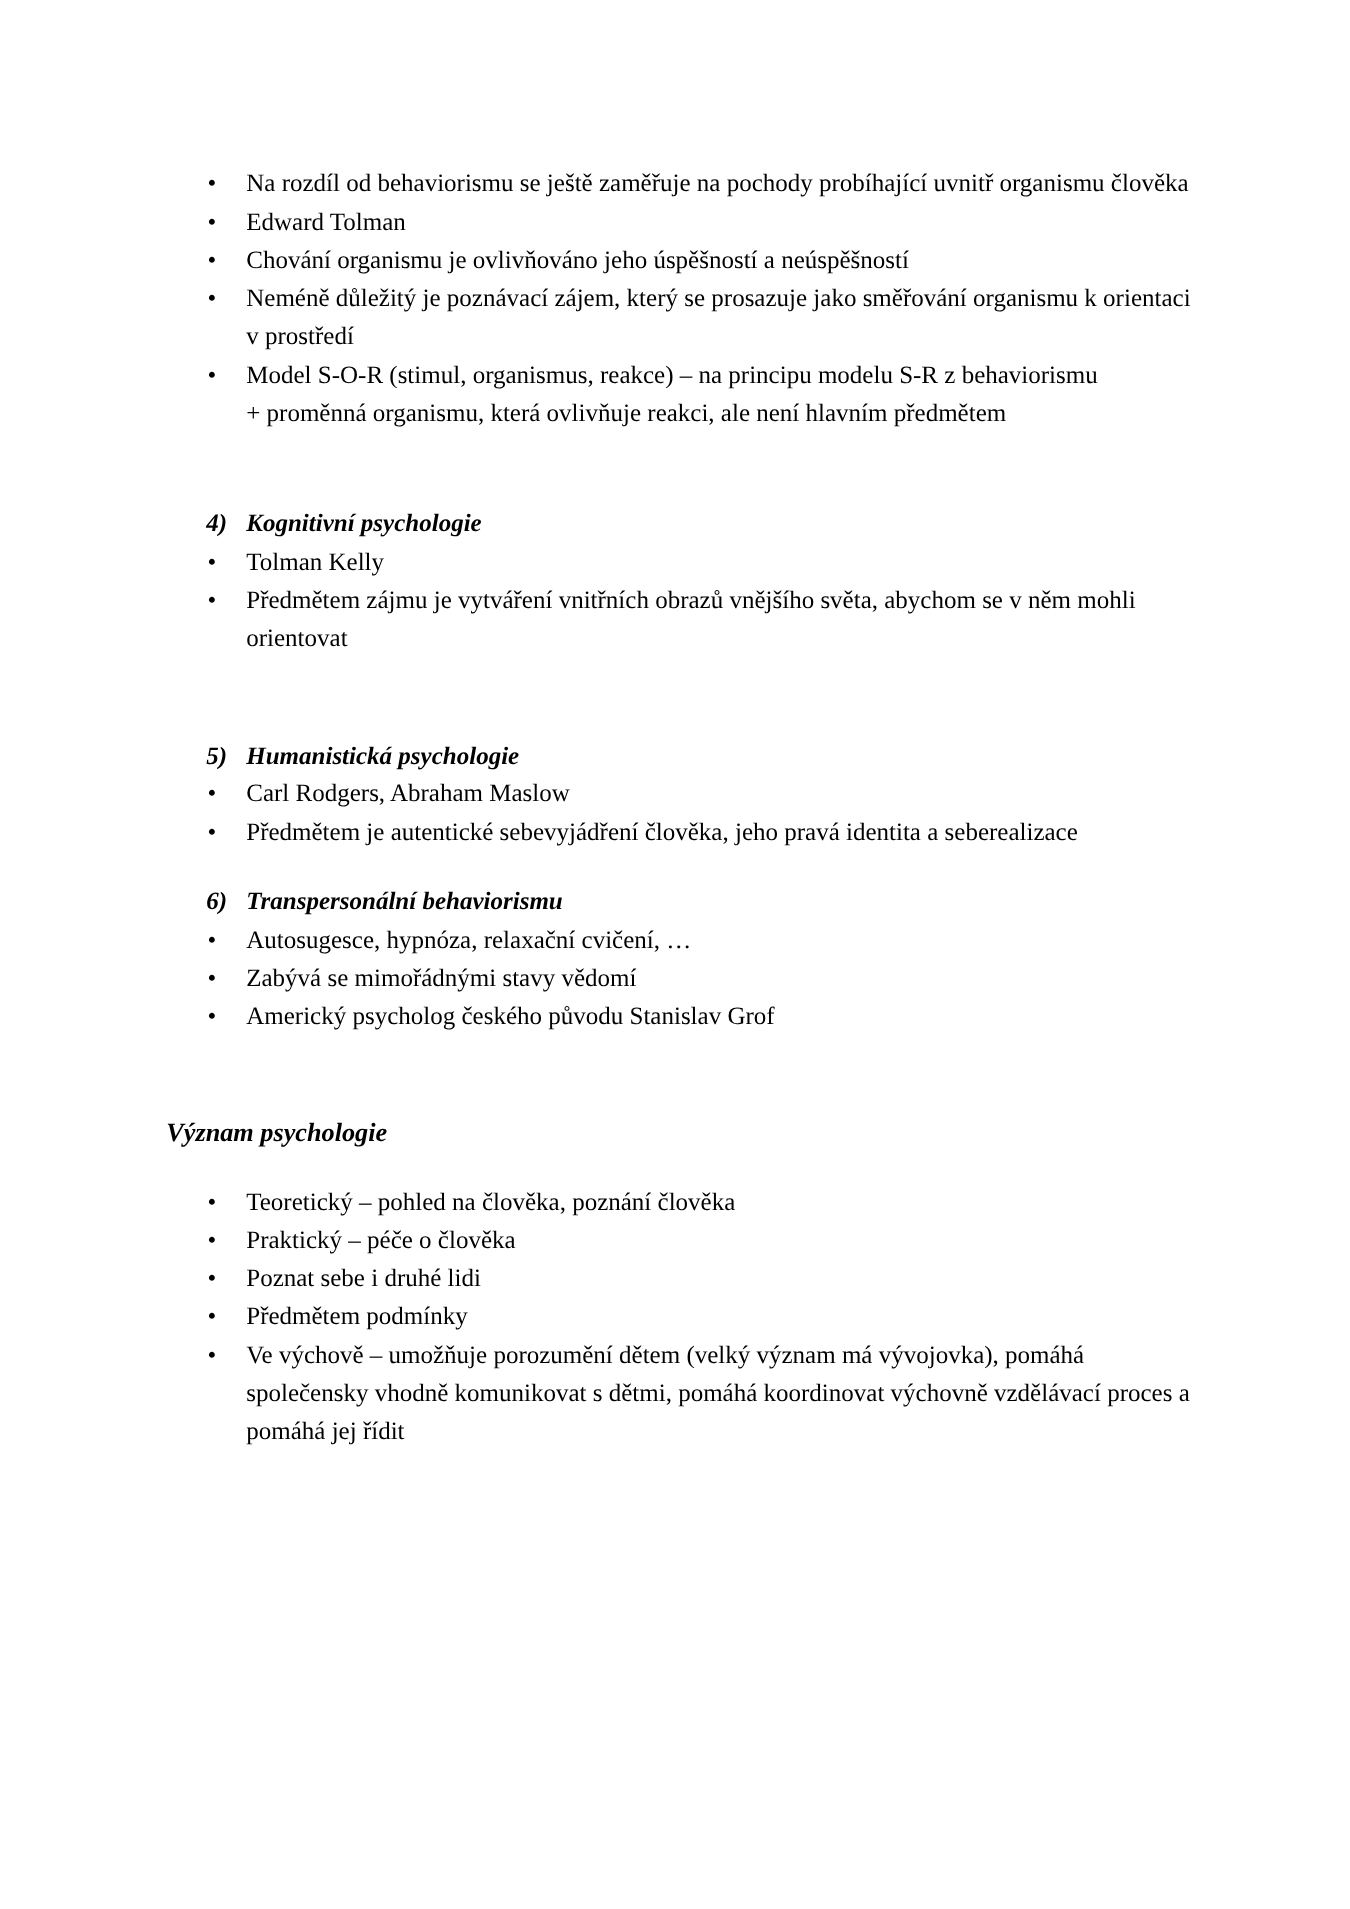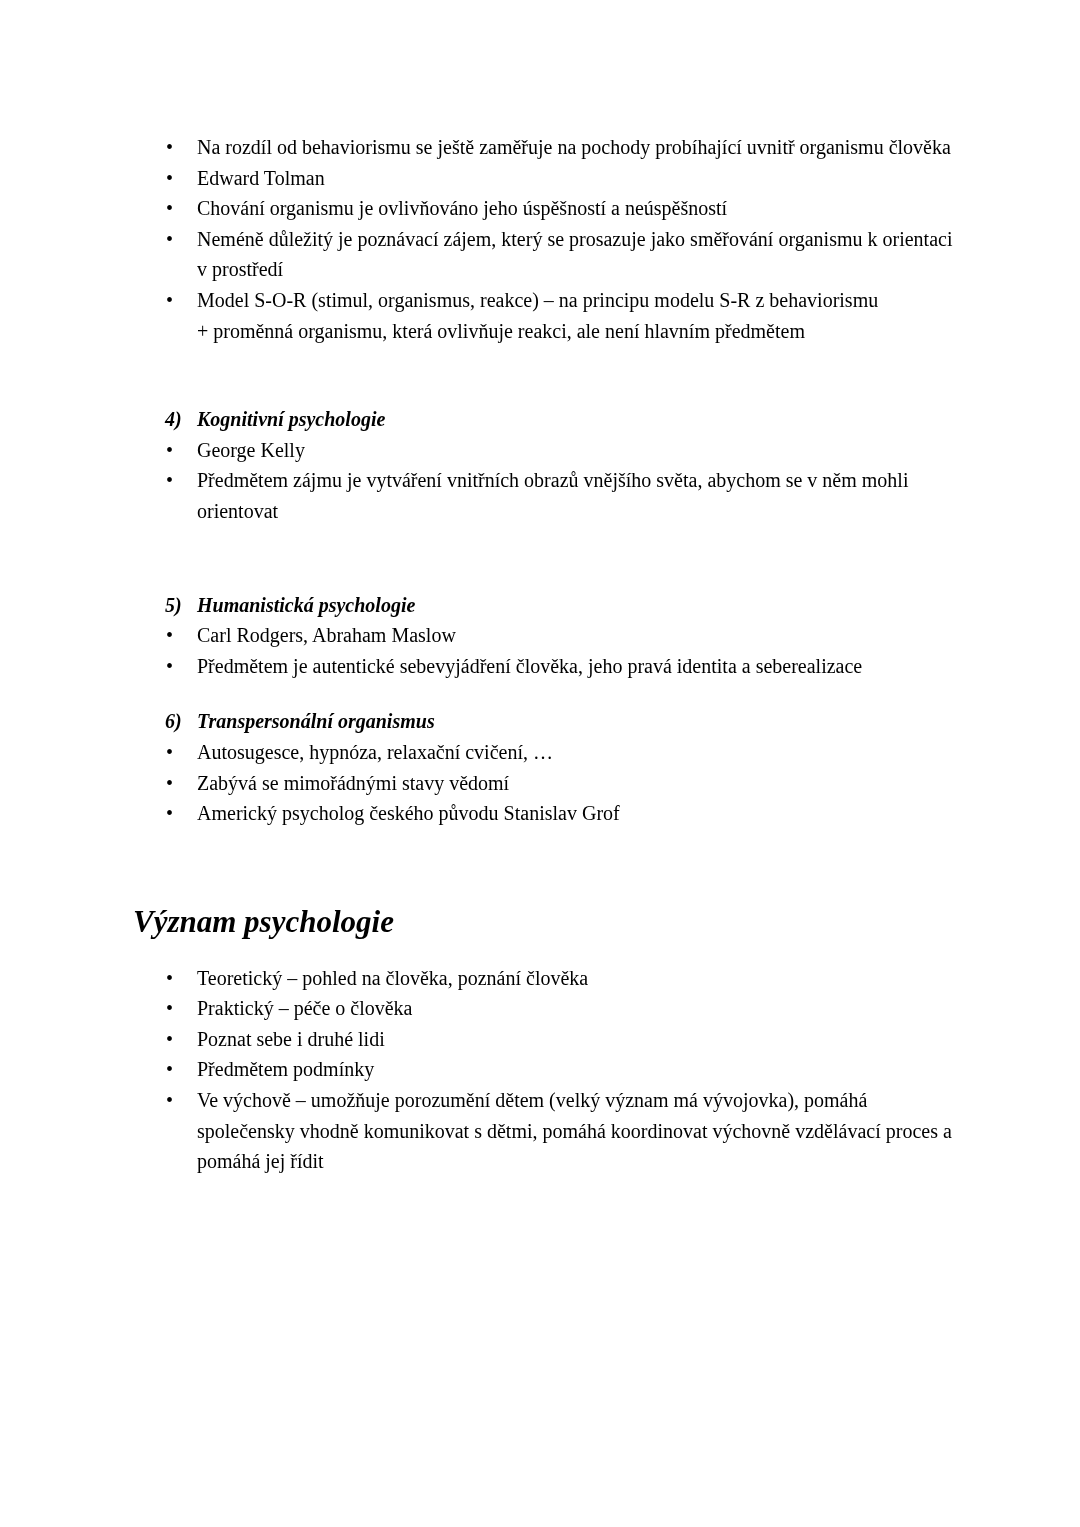--- a/index.html
+++ b/index.html
@@ -38,22 +38,22 @@
     font-style: italic;
   }
   .sec-num {
     position: absolute;
     left: 165px;
   }
   .sec-kognitivni    { margin-top: 58px; }
   .sec-humanisticka  { margin-top: 63px; }
   .sec-transpersonalni { margin-top: 25px; }
   .main-heading {
-    margin: 76px 0 24px 133px;
-    font-size: 31px;
+    margin: 60px 0 24px 133px;
+    font-size: 21px;
     line-height: 34px;
     font-weight: bold;
     font-style: italic;
   }
 </style>
 </head>
 <body>
 
 <div class="page">
 
@@ -64,40 +64,40 @@
     <li>Neméně důležitý je poznávací zájem, který se prosazuje jako směřování organismu k&nbsp;orientaci v&nbsp;prostředí</li>
     <li>Model S-O-R (stimul, organismus, reakce) – na principu modelu S-R z behaviorismu +&nbsp;proměnná organismu, která ovlivňuje reakci, ale není hlavním předmětem</li>
   </ul>
 
   <section>
     <div class="sec-heading sec-kognitivni">
       <span class="sec-num">4)</span>
       <span class="sec-title">Kognitivní psychologie</span>
     </div>
     <ul class="bullets">
-      <li>George Kelly</li>
+      <li>Tolman Kelly</li>
       <li>Předmětem zájmu je vytváření vnitřních obrazů vnějšího světa, abychom se v něm mohli orientovat</li>
     </ul>
   </section>
 
   <section>
     <div class="sec-heading sec-humanisticka">
       <span class="sec-num">5)</span>
       <span class="sec-title">Humanistická psychologie</span>
     </div>
     <ul class="bullets">
       <li>Carl Rodgers, Abraham Maslow</li>
       <li>Předmětem je autentické sebevyjádření člověka, jeho pravá identita a seberealizace</li>
     </ul>
   </section>
 
   <section>
     <div class="sec-heading sec-transpersonalni">
       <span class="sec-num">6)</span>
-      <span class="sec-title">Transpersonální organismus</span>
+      <span class="sec-title">Transpersonální behaviorismu</span>
     </div>
     <ul class="bullets">
       <li>Autosugesce, hypnóza, relaxační cvičení, …</li>
       <li>Zabývá se mimořádnými stavy vědomí</li>
       <li>Americký psycholog českého původu Stanislav Grof</li>
     </ul>
   </section>
 
   <h1 class="main-heading">Význam psychologie</h1>
 

